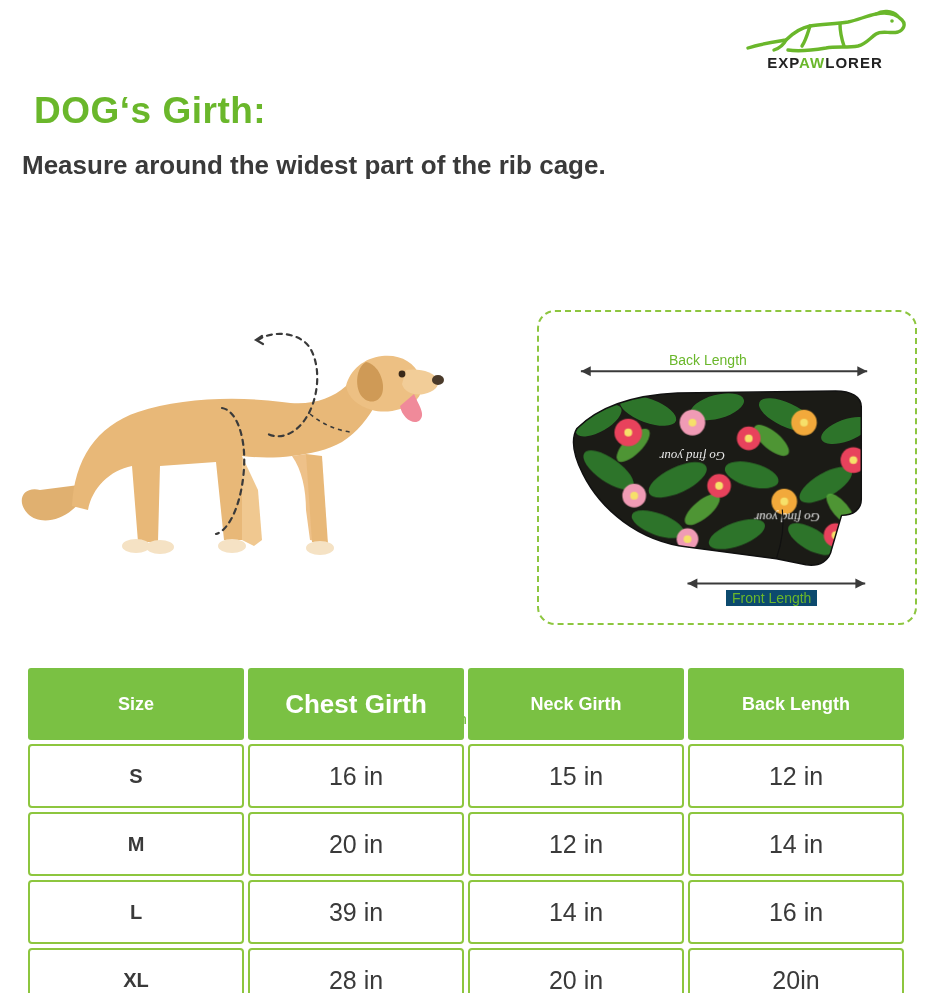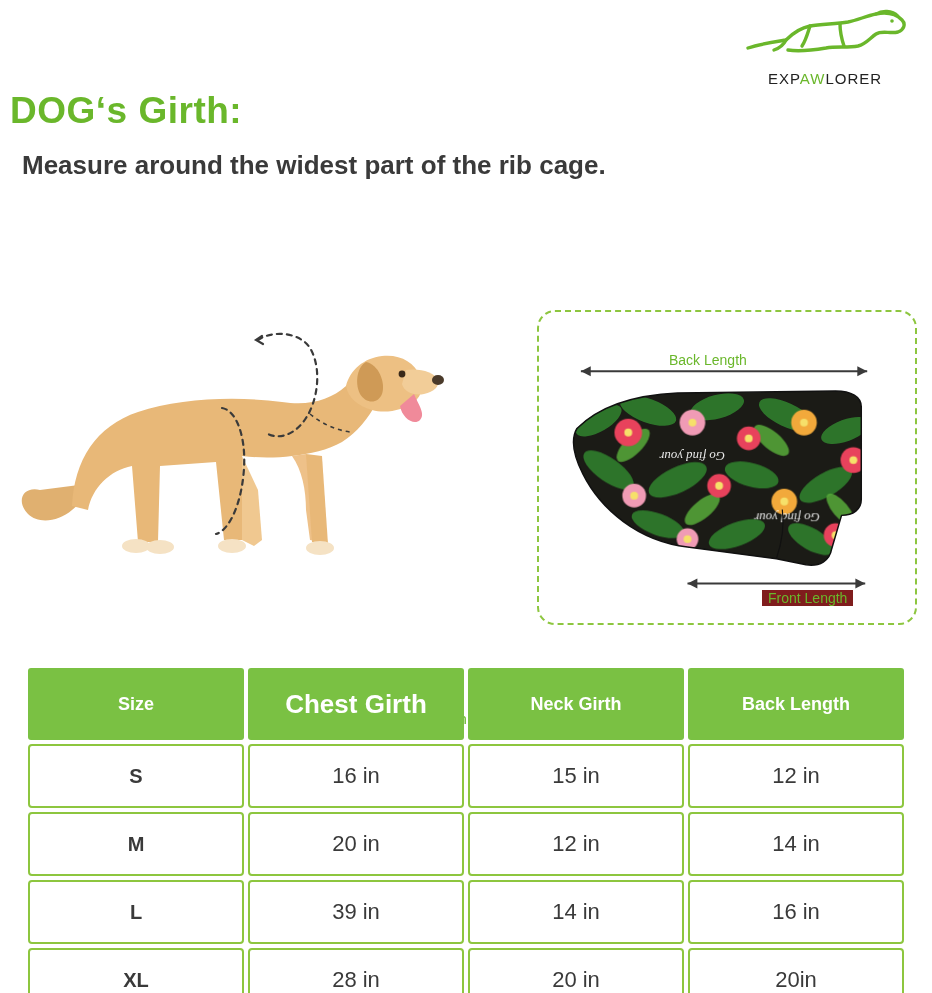--- a/index.html
+++ b/index.html
@@ -23,34 +23,34 @@
     right: 22px;
     width: 170px;
     text-align: center;
   }
   .brand-mark {
     height: 46px;
     display: block;
   }
   .brand-name {
     font-size: 15px;
-    font-weight: normal;
+    font-weight: bold;
     letter-spacing: 1px;
     color: #222222;
-    margin-top: 16px;
+    margin-top: 0;
   }
   .brand-name .paw {
     color: #6ab72b;
   }
 
   
   .title {
     position: absolute;
     top: 90px;
-    left: 10px;
+    left: 34px;
     font-size: 37px;
     font-weight: bold;
     color: #6ab72b;
     letter-spacing: 0.5px;
   }
   .subtitle {
     position: absolute;
     top: 150px;
     left: 22px;
     font-size: 26px;
@@ -110,23 +110,22 @@
     color: #6ab72b;
     background: #ffffff;
     padding: 0 6px;
   }
   .label-front-length {
     position: absolute;
     left: 726px;
     top: 590px;
     font-size: 14px;
     color: #6ab72b;
-    background: #7f1d1d;
+    background: #0c4a6e;
     padding: 0 6px;
-    margin-left: 36px;
   }
 
   
   .size-table {
     position: absolute;
     left: 24px;
     top: 664px;
     width: 884px;
     border-collapse: separate;
     border-spacing: 4px;
@@ -142,21 +141,21 @@
     padding: 8px;
   }
   .size-table th.wide-head {
     font-size: 26px;
   }
   .size-table td {
     border: 2px solid #8dc63f;
     border-radius: 4px;
     height: 58px;
     text-align: center;
-    font-size: 22px;
+    font-size: 25px;
     color: #3a3a3a;
     background: #ffffff;
   }
   .size-table td.size-cell {
     font-weight: bold;
     font-size: 20px;
   }
   .col-size { width: 215px; }
   .col-chest { width: 215px; }
   .col-neck { width: 215px; }

